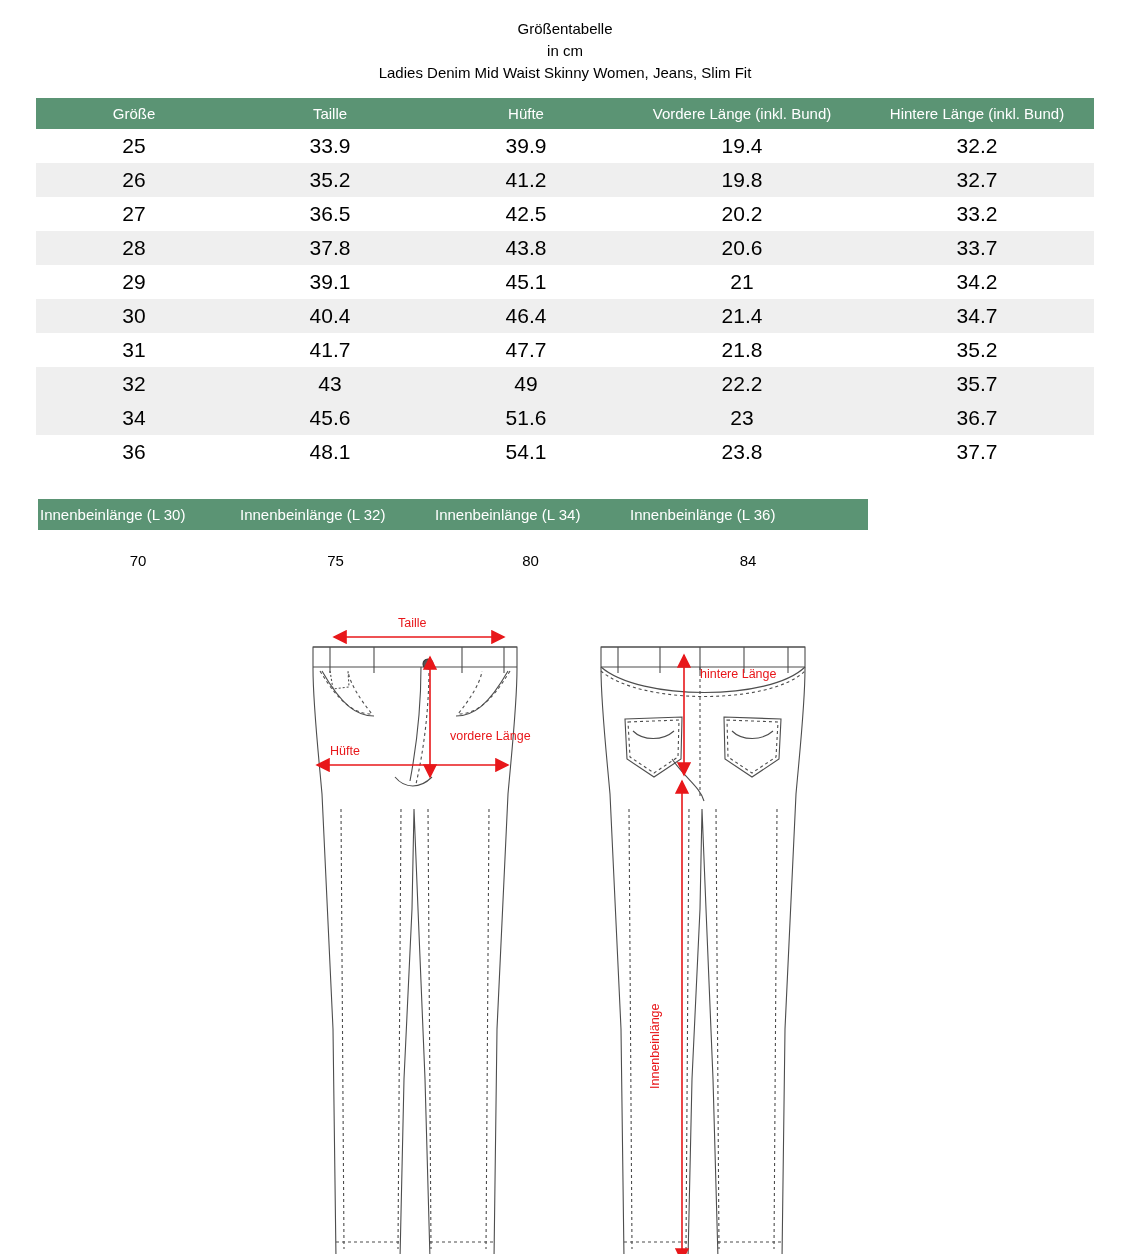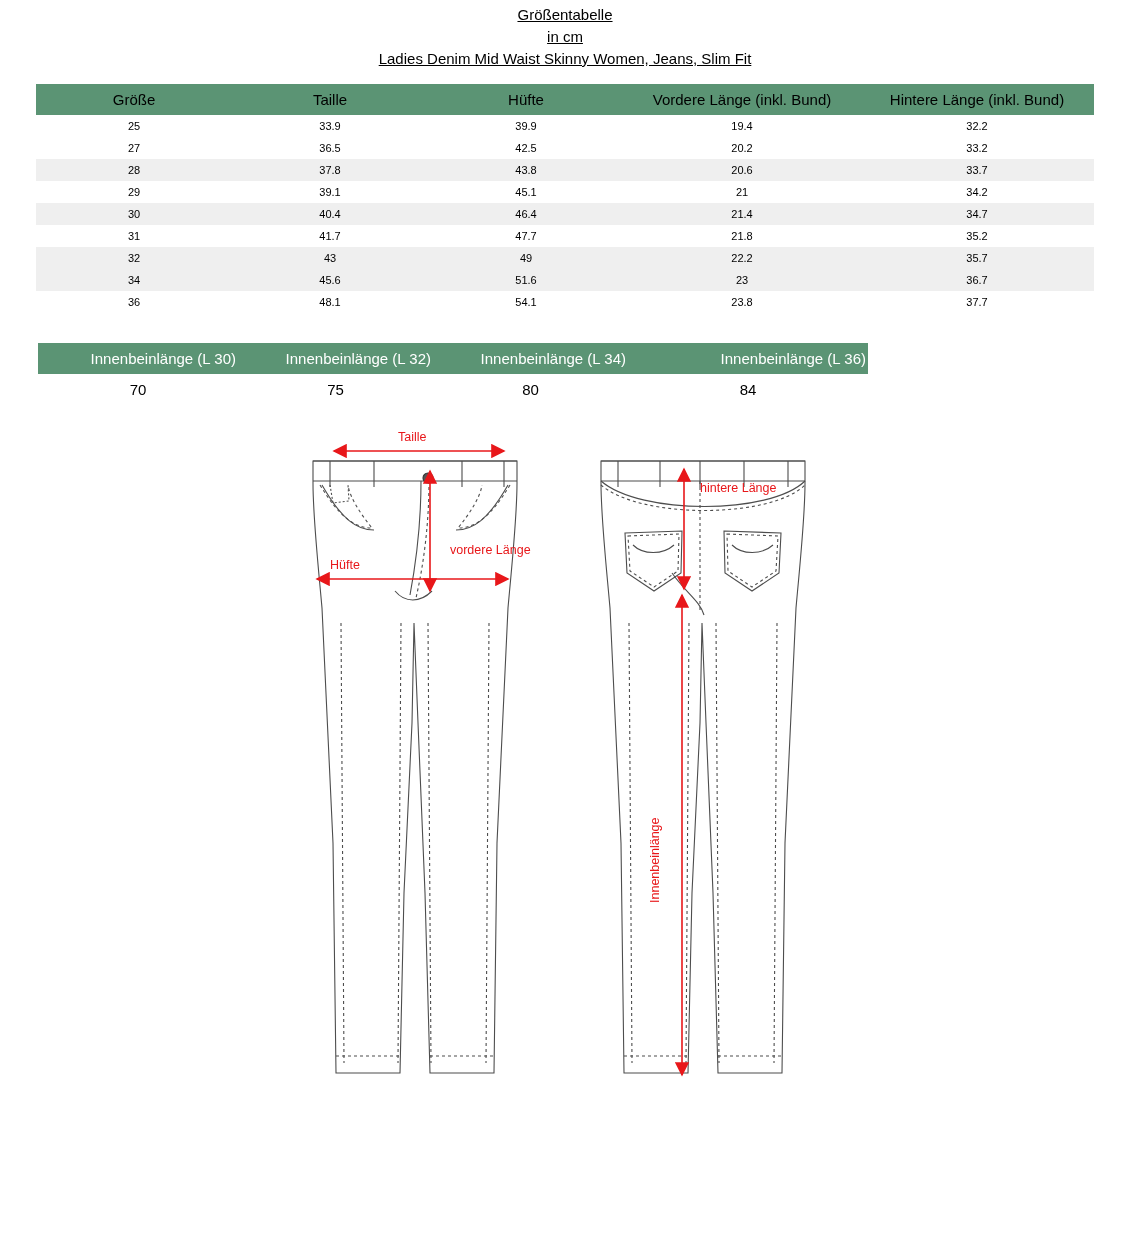--- a/index.html
+++ b/index.html
@@ -16,72 +16,71 @@
     overflow: hidden;
   }
   .page {
     width: 1130px;
     height: 1254px;
     position: relative;
   }
   
   .title-block {
     text-align: center;
-    padding-top: 4px;
+    padding-top: 18px;
     font-size: 15px;
     line-height: 22px;
-    text-decoration: underline;
   }
   .title-block div { font-size: 15px; }
 
   
   table.sizes {
     border-collapse: collapse;
     width: 1058px;
     margin: 14px auto 0 auto;
     table-layout: fixed;
   }
   table.sizes th {
     background: #5b9474;
-    color: #000000;
+    color: #ffffff;
     font-weight: normal;
     font-size: 15px;
     padding: 7px 2px;
     text-align: center;
     border: none;
   }
   table.sizes td {
     text-align: center;
-    font-size: 11px;
+    font-size: 21px;
     padding: 5px 2px;
     border: none;
   }
   table.sizes tr.alt td {
     background: #efefef;
   }
 
   
   table.inseam {
     border-collapse: collapse;
     margin: 30px 0 0 38px;
     table-layout: fixed;
     width: 830px;
   }
   table.inseam th {
     background: #5b9474;
     color: #ffffff;
     font-weight: normal;
     font-size: 15px;
     padding: 7px 2px;
-    text-align: right;
+    text-align: left;
   }
   table.inseam td {
     text-align: center;
     font-size: 15px;
-    padding: 7px 2px;
+    padding: 22px 2px;
     margin-top: 21px;
   }
 
   
   .diagram {
     position: relative;
     margin-top: 18px;
     height: 700px;
   }
   .diagram svg { display: block; margin: 0 auto; }
@@ -131,20 +130,27 @@
       </tr>
     </thead>
     <tbody>
       <tr>
         <td>25</td>
         <td>33.9</td>
         <td>39.9</td>
         <td>19.4</td>
         <td>32.2</td>
       </tr>
+      <tr class="alt">
+        <td>26</td>
+        <td>35.2</td>
+        <td>41.2</td>
+        <td>19.8</td>
+        <td>32.7</td>
+      </tr>
       <tr>
         <td>27</td>
         <td>36.5</td>
         <td>42.5</td>
         <td>20.2</td>
         <td>33.2</td>
       </tr>
       <tr class="alt">
         <td>28</td>
         <td>37.8</td>

